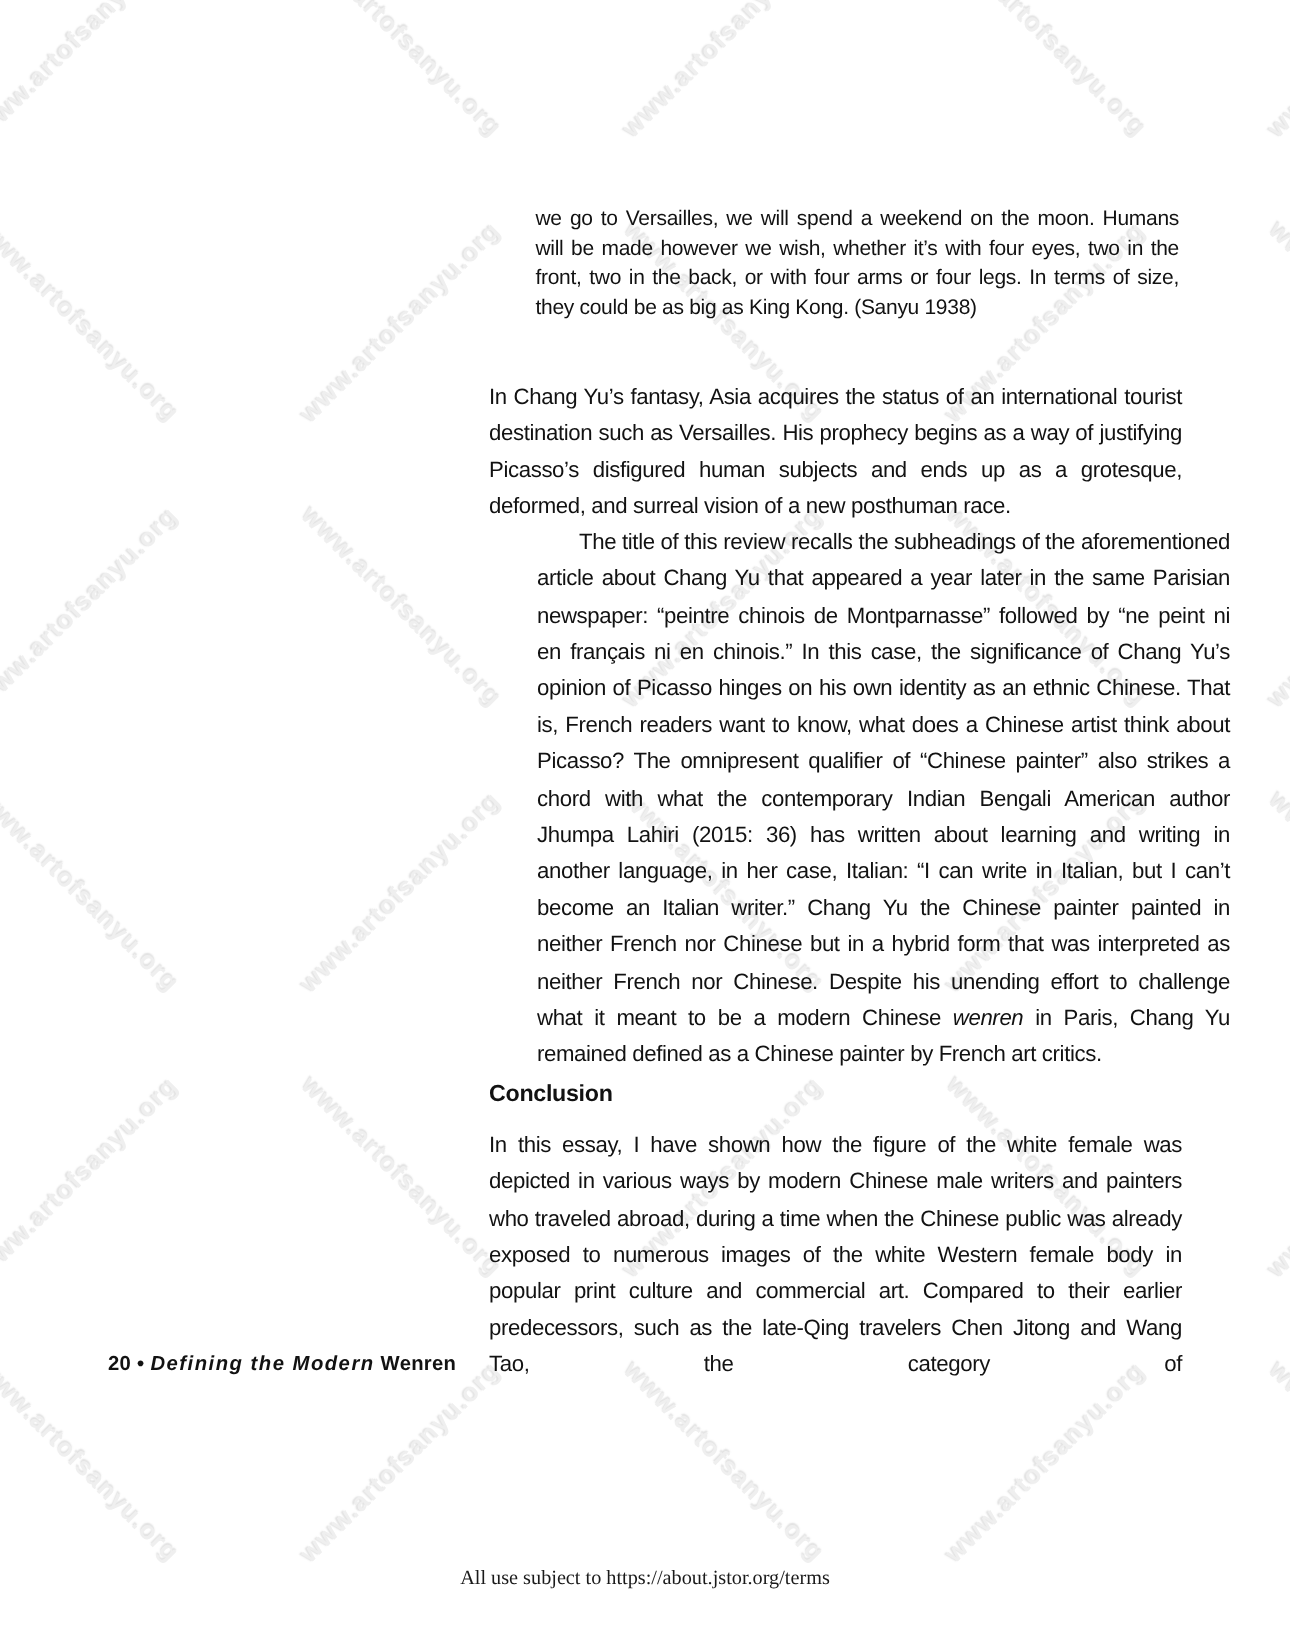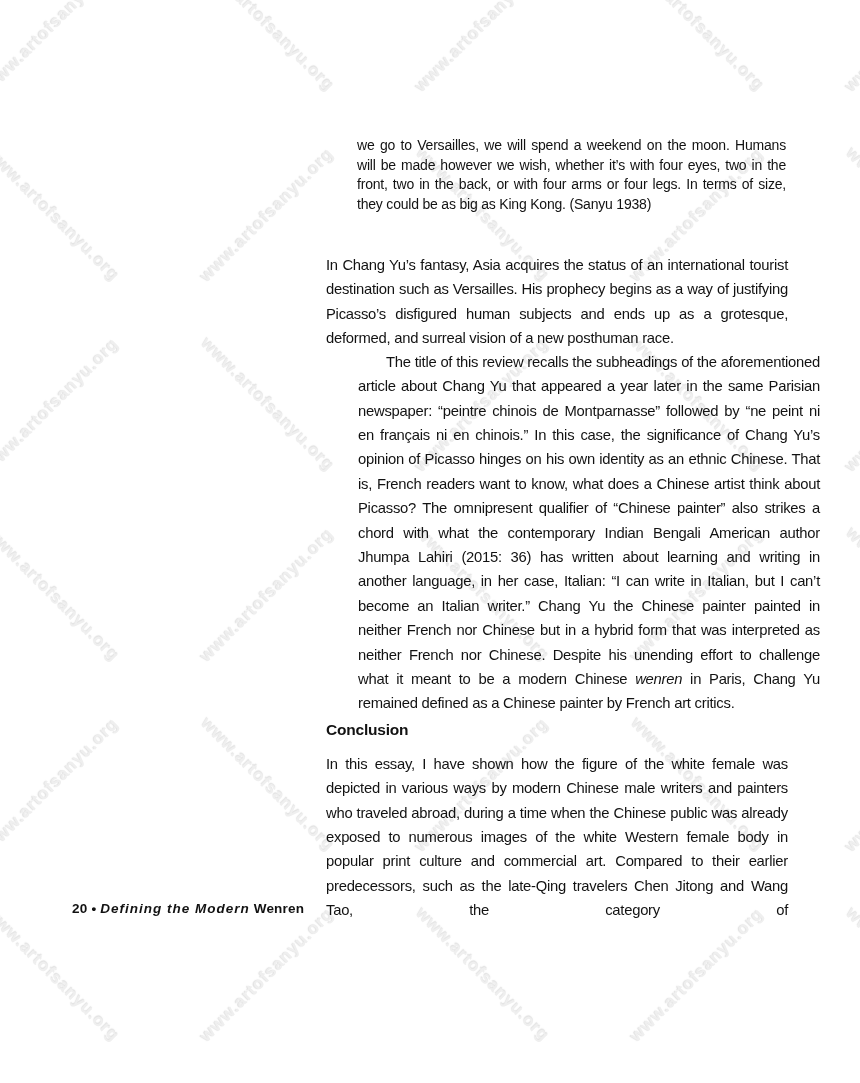--- a/index.html
+++ b/index.html
@@ -179,16 +179,17 @@
 
     <h2 class="section-heading">Conclusion</h2>
 
     <p class="bodypara p3">
       <span>In this essay, I have shown how the figure of the white female was depicted in various ways by modern Chinese male writers and painters who traveled abroad, during a time when the Chinese public was already exposed to numerous images of the white Western female body in popular print culture and commercial art. Compared to their earlier predecessors, such as the late-Qing travelers Chen Jitong and Wang Tao, the category of</span>
     </p>
 
     <div class="running-footer"><span>20</span>&nbsp;<span>•</span>&nbsp;<span class="rf-italic">Defining the Modern</span>&nbsp;<span>Wenren</span></div>
 
     <div class="jstor-footer">
+      <div>All use subject to https://about.jstor.org/terms</div>
     </div>
 
   </div>
 </div>
 
 </body></html>

